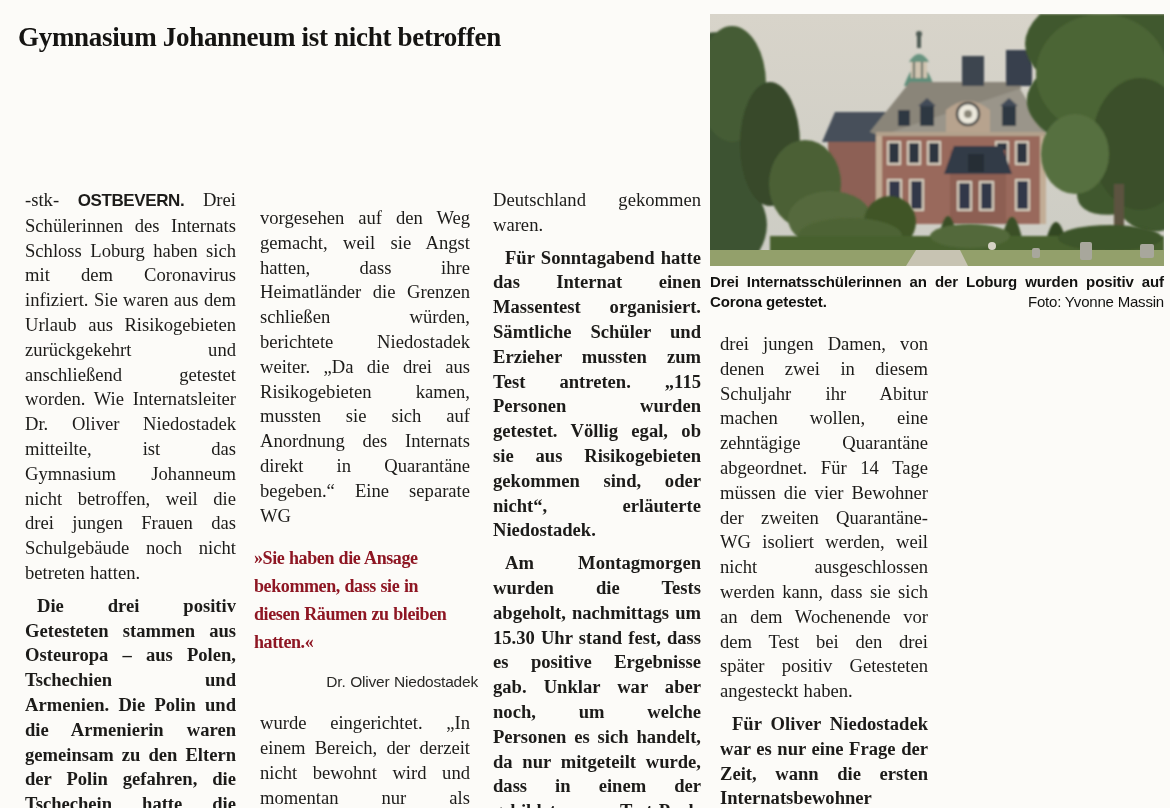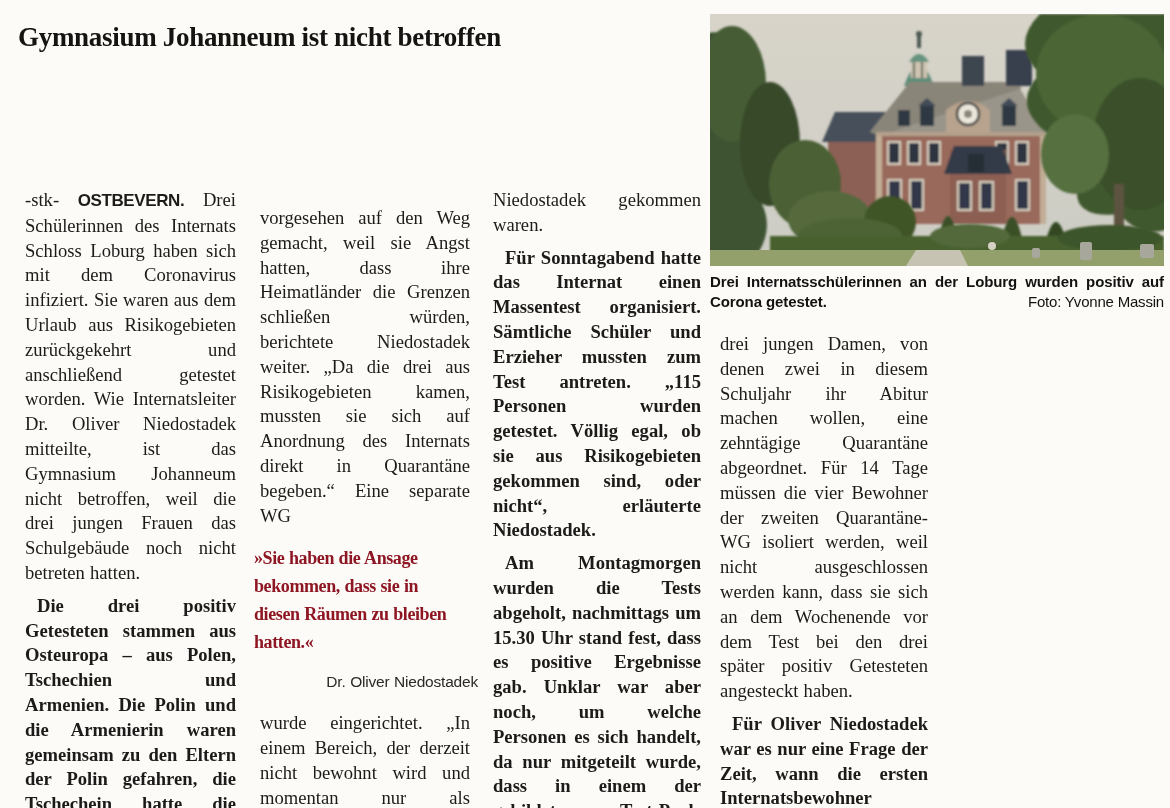--- a/index.html
+++ b/index.html
@@ -208,21 +208,21 @@
   </div>
 
   <div class="col" id="col2">
     <p>vorgesehen auf den Weg gemacht, weil sie Angst hatten, dass ihre Heimatländer die Grenzen schließen würden, berichtete Niedostadek weiter. „Da die drei aus Risikogebieten kamen, mussten sie sich auf Anordnung des Internats direkt in Quarantäne begeben.“ Eine separate WG</p>
     <div class="pullquote" style="color: rgb(142, 22, 35);">»Sie haben die Ansage bekommen, dass sie in diesen Räumen zu bleiben hatten.«</div>
     <div class="pullquote-attrib">Dr. Oliver Niedostadek</div>
     <p>wurde eingerichtet. „In einem Bereich, der derzeit nicht bewohnt wird und momentan nur als Lernzimmer genutzt wird. In dem aber Betten stehen“, so der Internatsleiter weiter. „Sie haben die Ansage bekommen, dass sie in diesen Räumen zu bleiben hatten.“ Gleiches galt für vier weitere Internatsschüler, die ebenfalls aus Risikogebieten zurück nach</p>
   </div>
 
   <div class="col" id="col3">
-    <p>Niedostadek gekommen waren.</p>
+    <p>Deutschland gekommen waren.</p>
     <p>Für Sonntagabend hatte das Internat einen Massentest organisiert. Sämtliche Schüler und Erzieher mussten zum Test antreten. „115 Personen wurden getestet. Völlig egal, ob sie aus Risikogebieten gekommen sind, oder nicht“, erläuterte Niedostadek.</p>
     <p>Am Montagmorgen wurden die Tests abgeholt, nachmittags um 15.30 Uhr stand fest, dass es positive Ergebnisse gab. Unklar war aber noch, um welche Personen es sich handelt, da nur mitgeteilt wurde, dass in einem der gebildeten Test-Pools Corona festgestellt worden war. Die zum betreffenden Pool gehörenden fünf Tests wurden noch einmal untersucht. Am Dienstag stand dann fest, dass die Armenierin, die Polin und die Tschechin, die gemeinsam in einem Auto gesessen hatten, infiziert waren.</p>
 
   </div>
 
   <div class="col" id="col4">
     <p>drei jungen Damen, von denen zwei in diesem Schuljahr ihr Abitur machen wollen, eine zehntägige Quarantäne abgeordnet. Für 14 Tage müssen die vier Bewohner der zweiten Quarantäne-WG isoliert werden, weil nicht ausgeschlossen werden kann, dass sie sich an dem Wochenende vor dem Test bei den drei später positiv Getesteten angesteckt haben.</p>
     <p>Für Oliver Niedostadek war es nur eine Frage der Zeit, wann die ersten Internatsbewohner positiv getestet werden würden. Er freut sich aber, dass sein Einrichtung gut vorbereitet war und sofort Tests hat durchführen lassen. Jetzt gelte es, den in Quarantäne befindlichen Schülern die Zeit so</p>
   </div>
 

